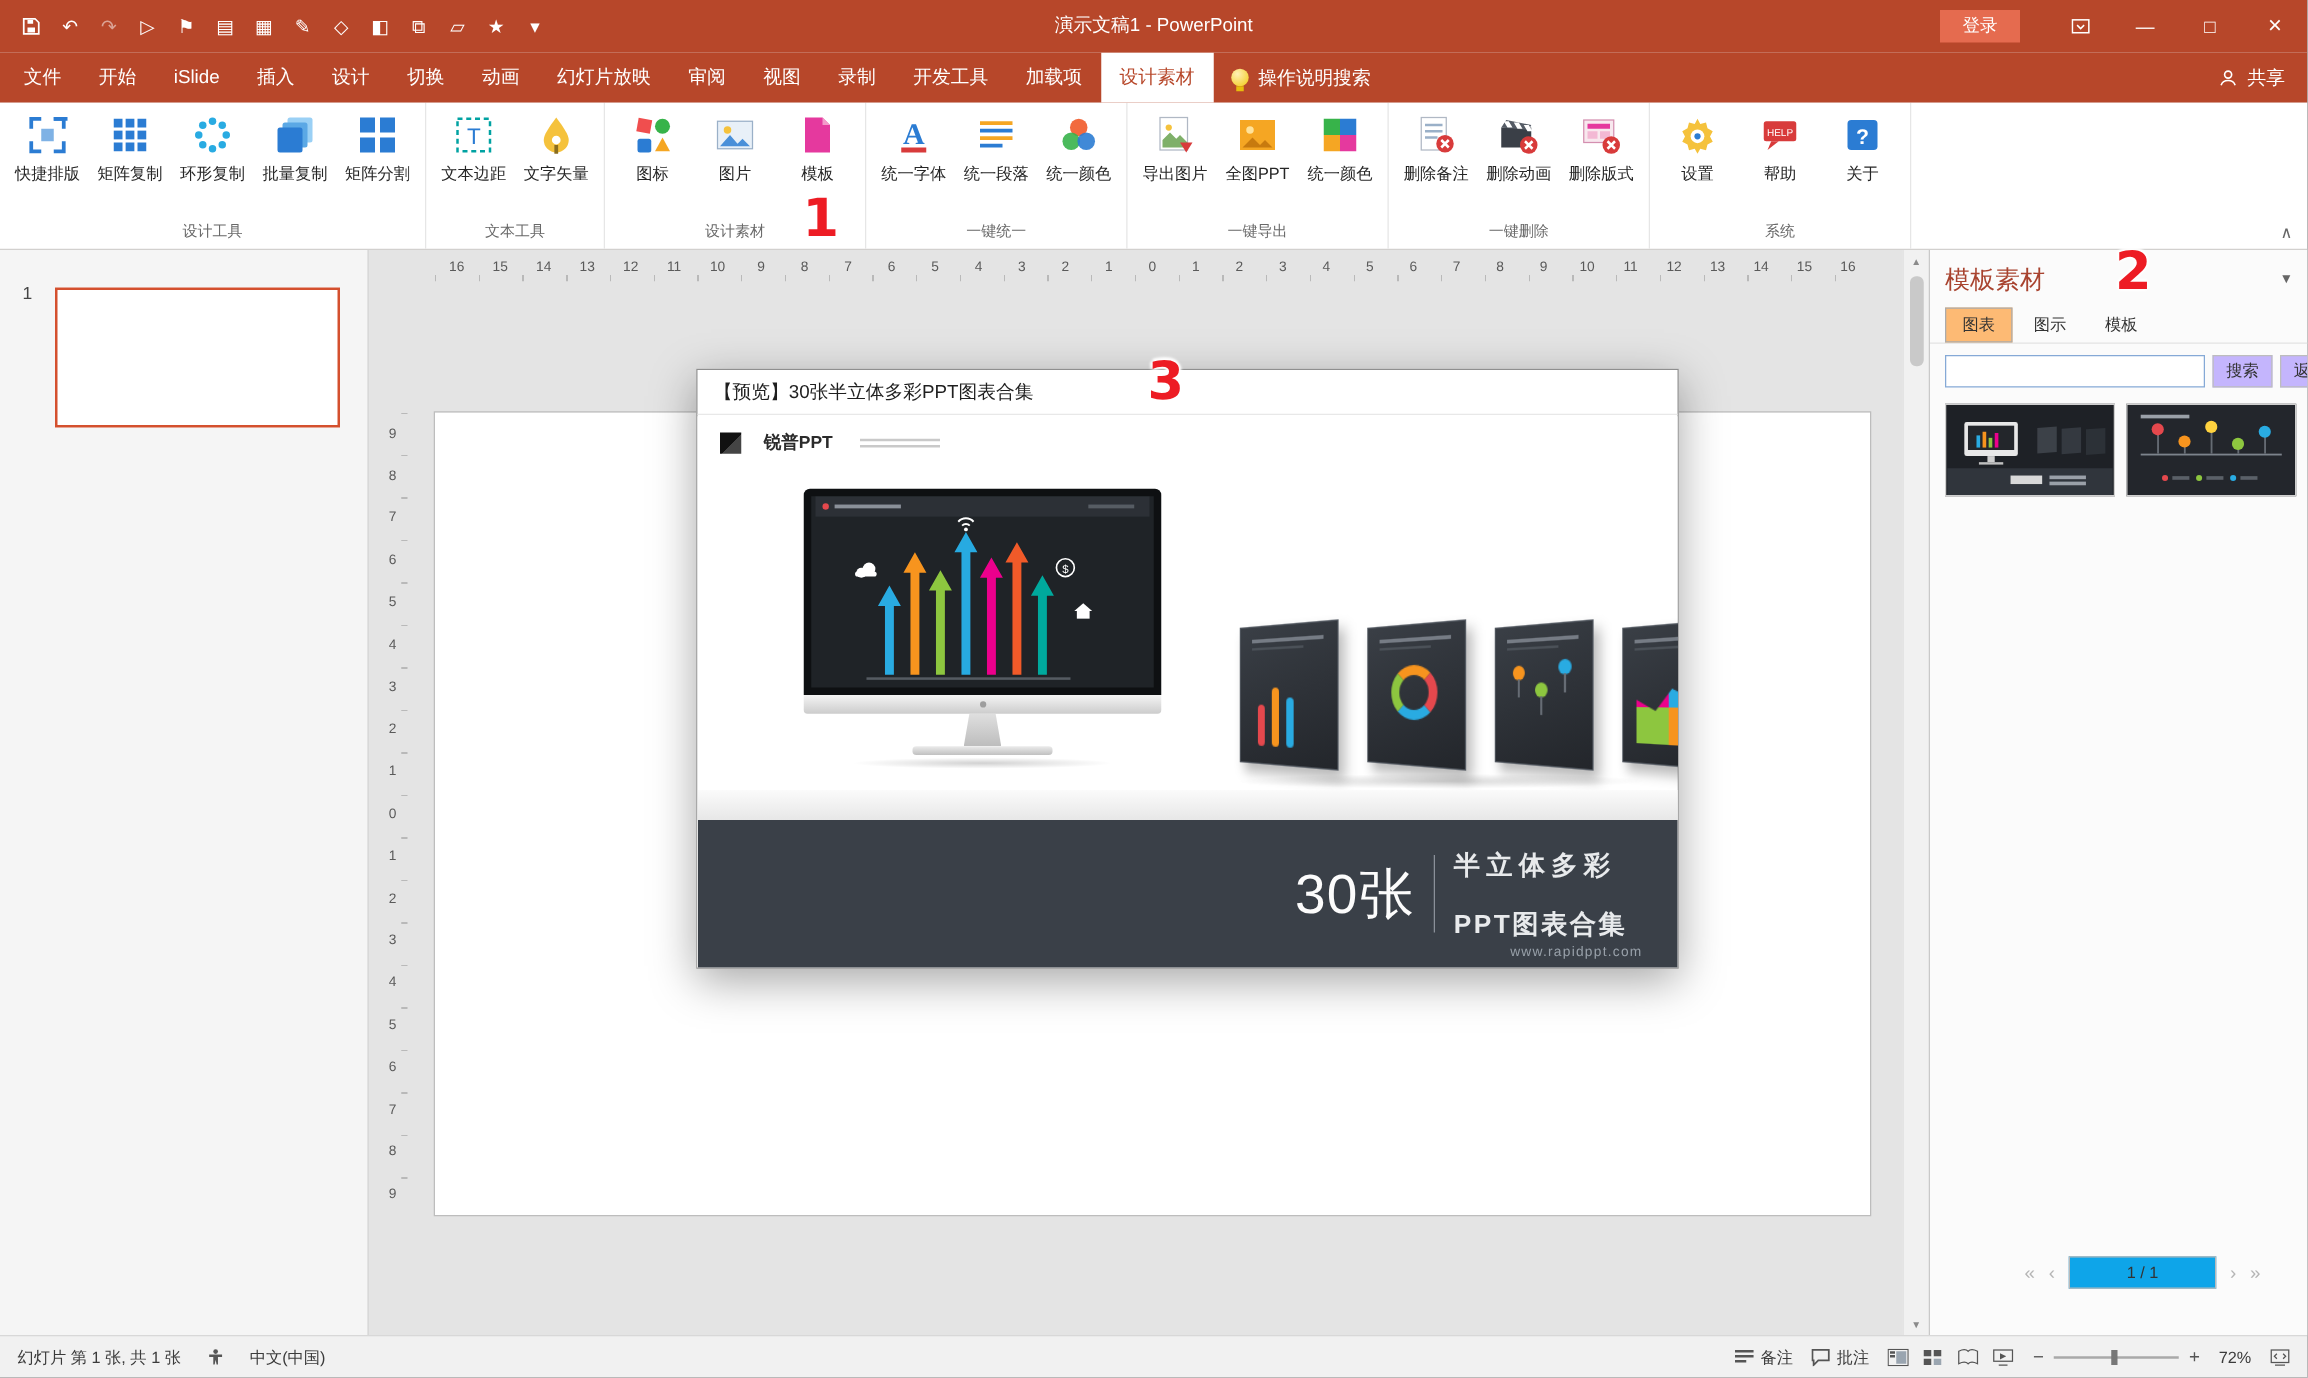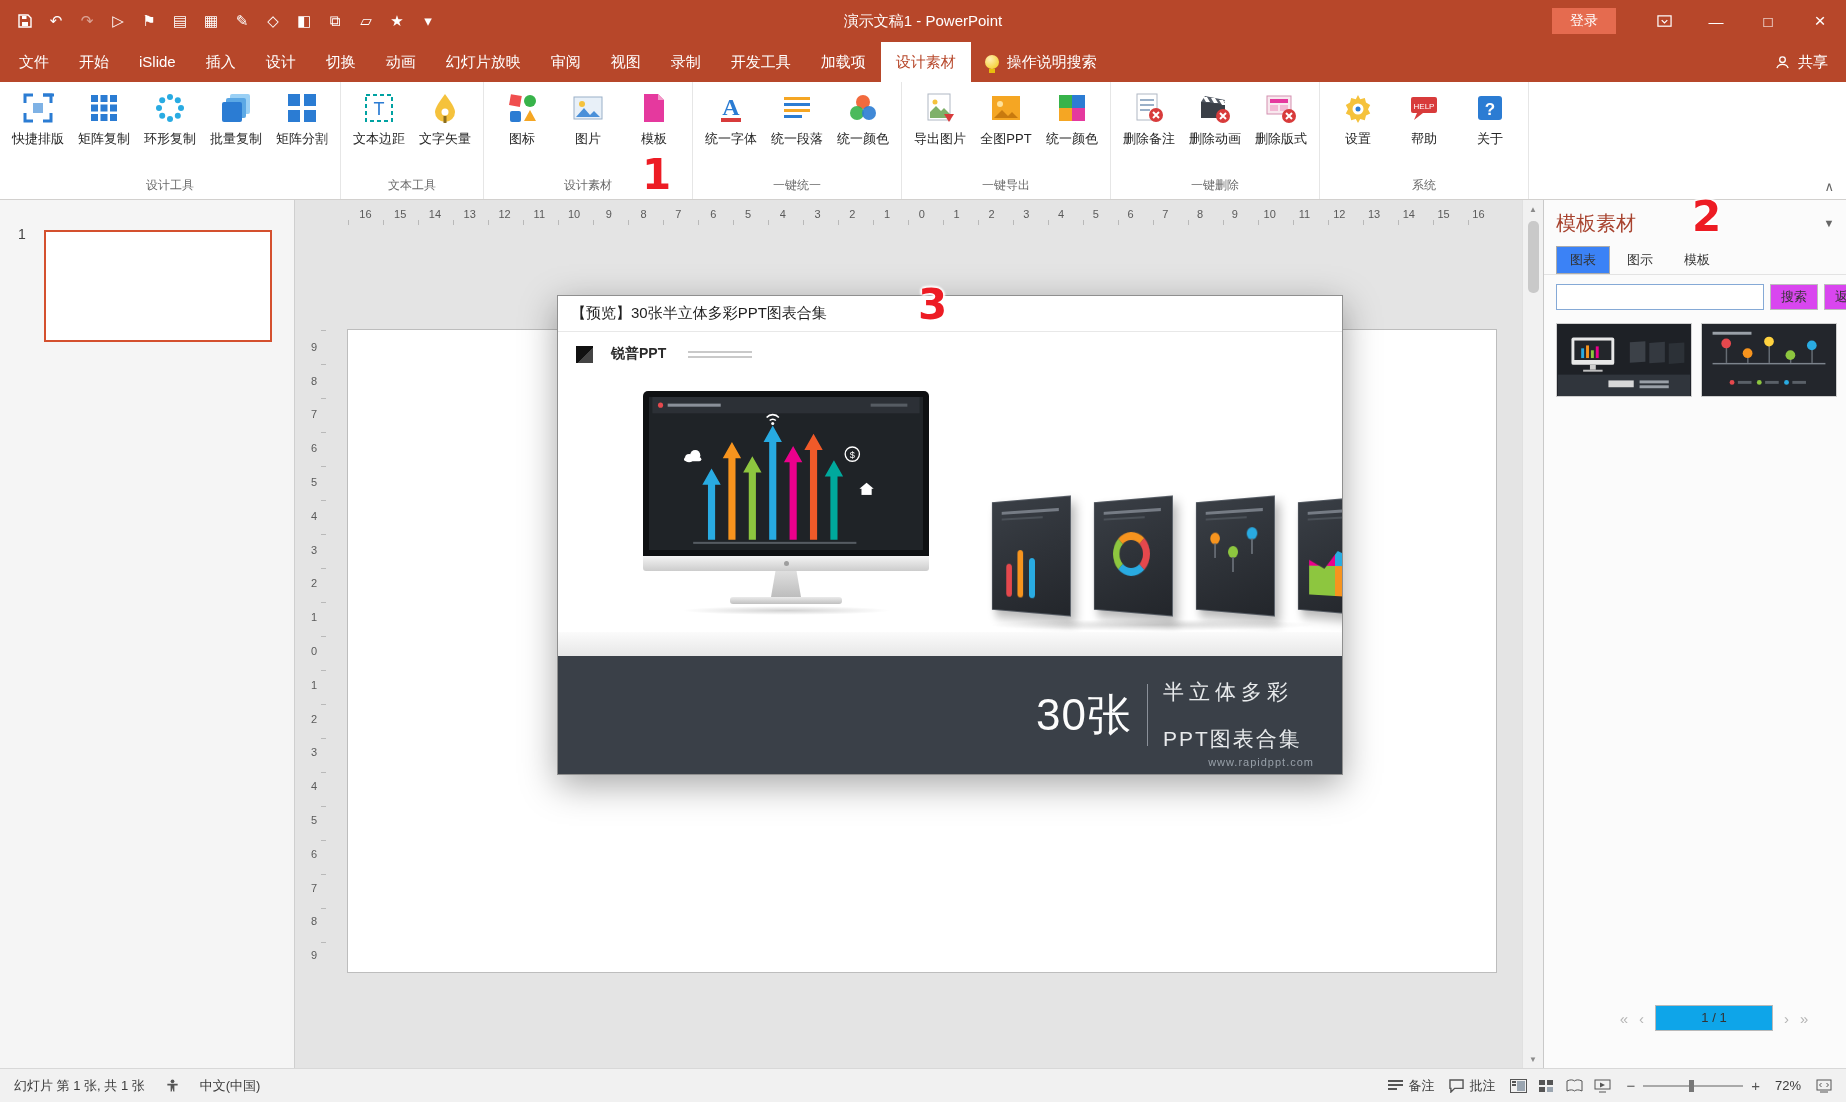--- a/index.html
+++ b/index.html
@@ -57,24 +57,24 @@
   .sarrow.down { margin-top:auto; }
   .vthumb { width:11px; height:72px; background:#C9C9C9; border-radius:5px; margin-top:3px; }
   
   .panel { position:absolute; left:1543px; top:200px; width:341px; bottom:34px; background:#FBFBFB; border-left:1px solid #C9C9C9; z-index:10; }
   .panel-head { display:flex; align-items:center; height:46px; padding:0 12px; }
   .panel-title { font-size:20px; color:#A8432F; }
   .panel-chevron { margin-left:auto; width:30px; text-align:center; color:#666; font-size:11px; cursor:pointer; }
   .panel-close { width:28px; text-align:center; color:#444; font-size:18px; cursor:pointer; }
   .panel-tabs { display:flex; gap:3px; padding:0 12px; border-bottom:1px solid #E3E3E3; height:29px; }
   .ptab { padding:2px 13px; font-size:13px; color:#333; border:1px solid transparent; background:transparent; font-family:inherit; cursor:pointer; }
-  .ptab.active { background:#3b82f6; border-color:#ABABAB; }
+  .ptab.active { background:#fdba74; border-color:#ABABAB; }
   .panel-search { display:flex; gap:6px; padding:9px 12px 7px; }
   .search-input { flex:1; height:26px; border:1px solid #85A9D6; background:#fff; padding:0 6px; font-size:13px; font-family:inherit; }
-  .psbtn { width:48px; height:26px; border:1px solid #BDBDBD; background:#d946ef; font-size:13px; color:#333; font-family:inherit; cursor:pointer; }
+  .psbtn { width:48px; height:26px; border:1px solid #BDBDBD; background:#c4b5fd; font-size:13px; color:#333; font-family:inherit; cursor:pointer; }
   .panel-thumbs { display:flex; gap:9px; padding:6px 12px; }
   .pthumb { width:136px; height:74px; border:1px solid #CFCFCF; background:#202329; overflow:hidden; cursor:pointer; }
   .pthumb svg { display:block; width:100%; height:100%; }
   .panel-pager { position:absolute; left:0; right:0; bottom:37px; display:flex; align-items:center; justify-content:center; gap:11px; }
   .pgarrow { color:#B5B5B5; font-size:15px; }
   .pgbox { width:118px; height:26px; border:1px solid #B9B9B9; background:#0ea5e9; text-align:center; line-height:24px; font-size:13px; color:#333; }
   
   .statusbar { position:absolute; left:0; right:0; bottom:0; height:34px; background:#F1F1F1; border-top:1px solid #D8D8D8; display:flex; align-items:center; font-size:13px; color:#3B3B3B; z-index:30; }
   .sb-left { display:flex; align-items:center; gap:20px; padding-left:14px; }
   .sb-right { margin-left:auto; display:flex; align-items:center; gap:15px; padding-right:14px; }
@@ -115,21 +115,21 @@
   .pin::after { content:""; position:absolute; left:5px; top:11px; width:2px; height:15px; background:#666C74; }
   .pp1 { left:18px; top:32px; background:#F7941E; }
   .pp2 { left:40px; top:46px; background:#8DC63F; }
   .pp3 { left:62px; top:28px; background:#29ABE2; }
   .wedge { position:absolute; left:14px; bottom:16px; width:64px; height:60px; background:conic-gradient(#29ABE2 0 25%,#F7941E 25% 50%,#8DC63F 50% 75%,#EC008C 75%); clip-path:polygon(0 100%,0 40%,30% 55%,55% 25%,100% 45%,100% 100%); }
   .fan-shadow { position:absolute; left:430px; top:286px; width:330px; height:12px; background:radial-gradient(ellipse at center,rgba(0,0,0,.15),transparent 70%); transform:skewX(-30deg); }
   .floor { position:absolute; left:0; right:0; bottom:118px; height:24px; background:linear-gradient(#FBFBFB,#E7E7E7); }
   .band { position:absolute; left:0; right:0; bottom:0; height:118px; background:#3A4048; display:flex; align-items:center; }
   .band-count { margin-left:478px; font-size:44px; color:#FCFCFC; letter-spacing:1px; white-space:nowrap; }
   .band-divider { width:1px; height:62px; background:#8A9099; margin:0 15px; }
-  .band-right { display:flex; flex-direction:column; gap:19px; color:#E8EAEC; font-size:21px; }
+  .band-right { display:flex; flex-direction:column; gap:19px; color:#E8EAEC; font-size:21px;font-weight:bold; }
   .band-line1 { letter-spacing:5px; white-space:nowrap; }
   .band-line2 { letter-spacing:2px; white-space:nowrap; }
   .band-url { position:absolute; right:28px; bottom:6px; font-size:11px; color:#98A0A9; letter-spacing:1px; }
   
   .ann { position:absolute; z-index:60; font-size:42px; font-weight:bold; color:#ED1C24; font-family:"DejaVu Sans",sans-serif;
     text-shadow:-2px 0 2px rgba(255,255,255,.95), 2px 0 2px rgba(255,255,255,.95), 0 -2px 2px rgba(255,255,255,.95), 0 2px 2px rgba(255,255,255,.95); pointer-events:none; }
   #ann1 { left:642px; top:150px; }
   #ann2 { left:1692px; top:192px; }
   #ann3 { left:918px; top:280px; }
 </style>

